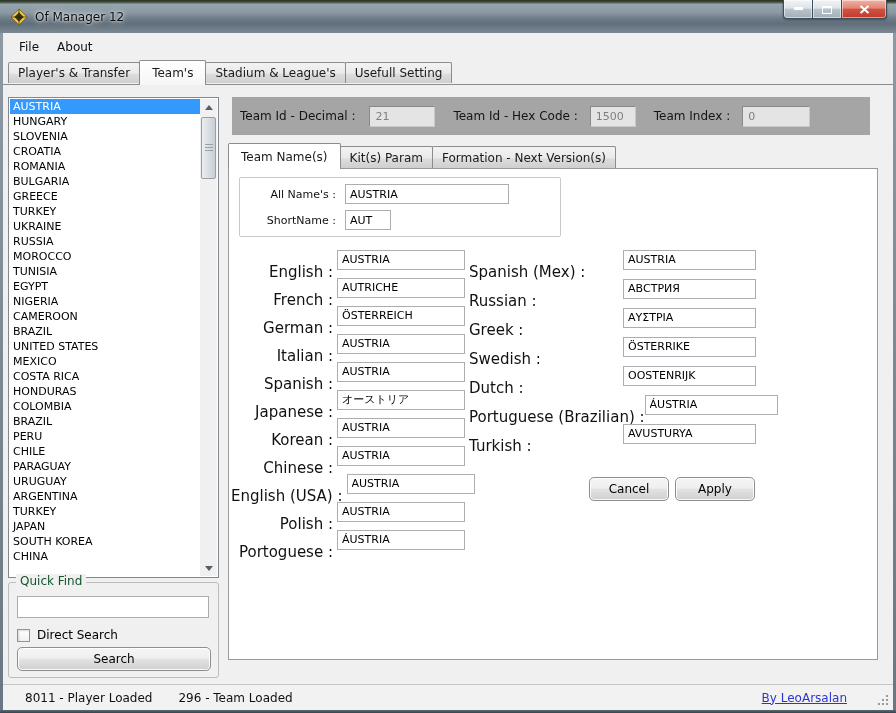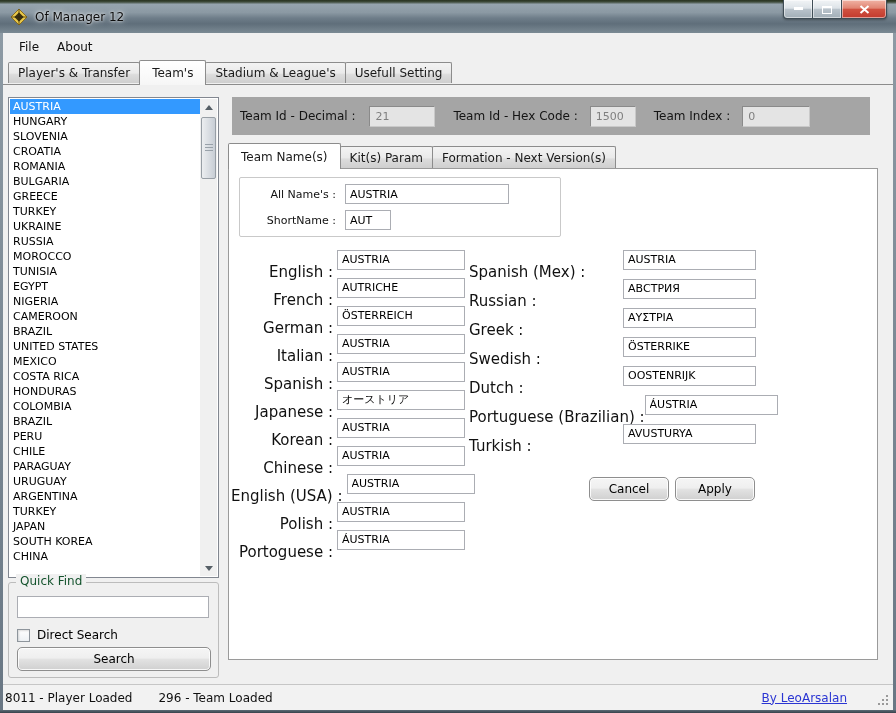--- a/index.html
+++ b/index.html
@@ -96,21 +96,21 @@
   .col-right{position:absolute;left:240px;top:80px;}
   .col-right .lrow{margin-bottom:8px;}
   .col-right .lrow label{flex:0 0 154px;text-align:left;}
   .col-right .ti{width:133px;}
   .form-buttons{position:absolute;left:360px;top:308px;display:flex;gap:6px;}
   .form-buttons .w7btn{width:80px;height:24px;}
 
   
   .statusbar{position:absolute;left:3px;right:3px;top:684px;height:26px;background:#F2F2F2;border-top:1px solid #C6C6C6;
              display:flex;align-items:center;font-size:12px;color:#101010;}
-  .sb-players{margin-left:2px;} .sb-teams{margin-left:26px;}
+  .sb-players{margin-left:22px;} .sb-teams{margin-left:26px;}
   .sb-link{margin-left:auto;margin-right:46px;color:#2B36D3;text-decoration:underline;cursor:pointer;}
   .sb-grip{position:absolute;right:5px;bottom:5px;width:10px;height:10px;}
   .sb-grip::before{content:"";position:absolute;right:0;bottom:0;width:2px;height:2px;background:#9a9a9a;
       box-shadow:0 -8px #9a9a9a,0 -4px #9a9a9a,-4px -4px #9a9a9a,-4px 0 #9a9a9a,-8px 0 #9a9a9a;}
 </style>
 </head>
 <body>
 
 <div class="window">
 

